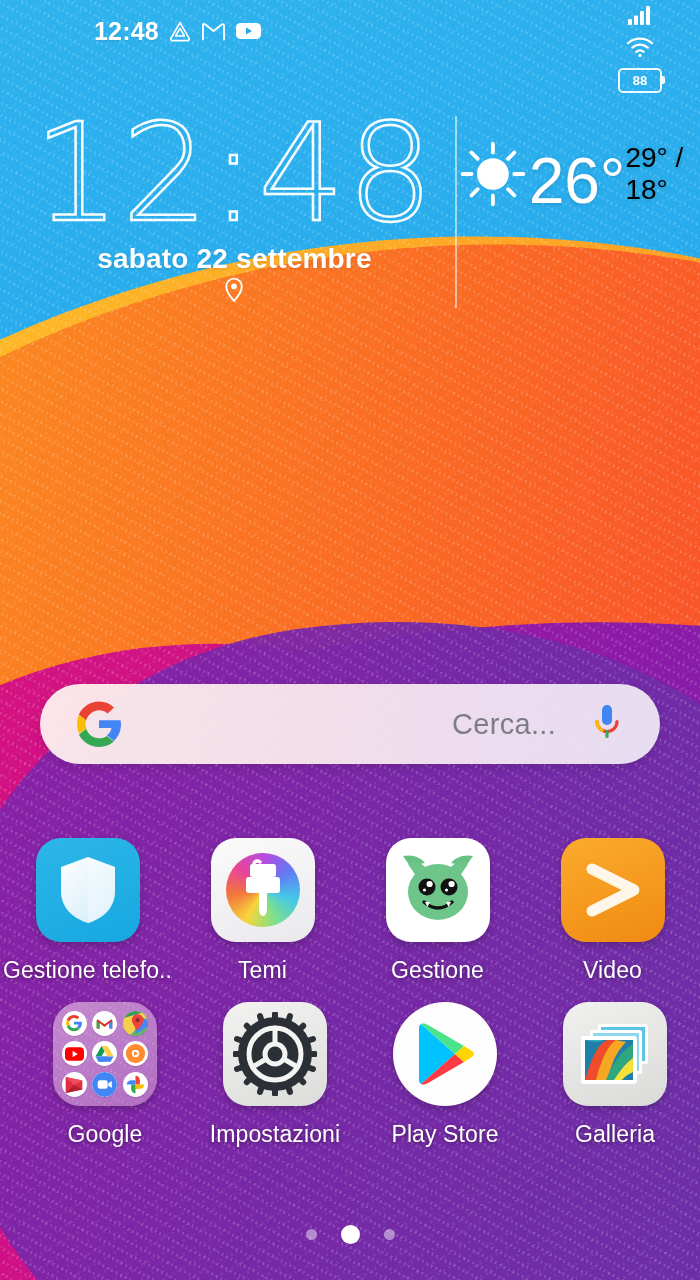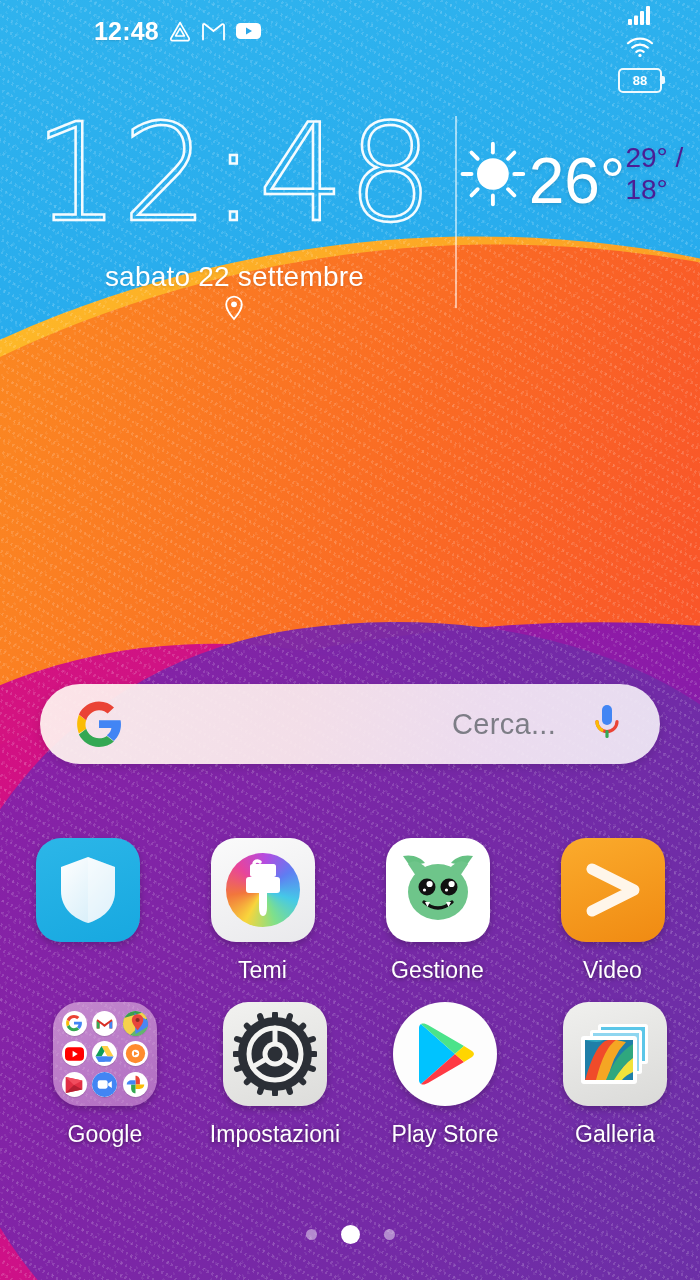--- a/index.html
+++ b/index.html
@@ -125,42 +125,42 @@
   .big-time{
     font-size:136px;line-height:1.02;
     font-weight:300;
     color:transparent;
     -webkit-text-stroke:2.5px rgba(255,255,255,.95);
     letter-spacing:2px;
     text-shadow:none;
     font-family:"DejaVu Sans",sans-serif;
   }
   .date-line{
-    margin-top:18px;font-size:28px;color:#fff;font-weight:400;
+    margin-top:0;font-size:28px;color:#fff;font-weight:700;
     text-shadow:0 1px 3px rgba(0,0,0,.14);letter-spacing:.2px;
   }
   .loc-line{
     margin-top:2px;font-size:28px;color:#fff;font-weight:400;
     display:flex;align-items:center;gap:9px;
     text-shadow:0 1px 3px rgba(0,0,0,.14);
   }
   .wx-sep{
     width:2px;height:192px;margin-top:12px;
     background:rgba(255,255,255,.55);
   }
   .wx-col{
     flex:1;display:flex;flex-direction:row;align-items:center;
     padding-top:18px;
   }
   .wx-temp{
     font-size:64px;font-weight:300;color:#fff;line-height:1;margin-top:14px;
     text-shadow:0 1px 4px rgba(0,0,0,.16);
   }
   .wx-hl{
-    font-size:28px;font-weight:300;color:#4c1d95;
+    font-size:28px;font-weight:300;color:#000000;
     text-shadow:0 1px 4px rgba(0,0,0,.16);
   }
 
   
   #searchbar{
     position:absolute;left:40px;top:684px;width:620px;height:80px;
     border-radius:41px;
     background:linear-gradient(100deg,rgba(255,244,240,.93) 0%,rgba(253,238,238,.92) 42%,rgba(246,235,245,.92) 72%,rgba(240,234,246,.93) 100%);
     box-shadow:0 3px 10px rgba(0,0,0,.13);
     display:flex;align-items:center;z-index:12;
@@ -362,20 +362,21 @@
                 <linearGradient id="shg" x1="0" y1="0" x2="1" y2="1">
                   <stop offset="0%" stop-color="#ffffff"></stop>
                   <stop offset="100%" stop-color="#cdeaf8"></stop>
                 </linearGradient>
               </defs>
               <path d="M31 2 58 12v24c0 18-13.5 28-27 32C17.5 64 4 54 4 36V12z" fill="url(#shg)"></path>
               <path d="M31 2 58 12v24c0 18-13.5 28-27 32z" fill="#ffffff" opacity=".35"></path>
             </svg>
           </div>
         </div>
+        <div class="app-label">Gestione telefo..</div>
       </div>
 
       <div class="app">
         <div class="icon-box">
           <div class="sq ic-temi">
             <div class="temi-circle">
               <svg width="44" height="62" viewBox="0 0 44 62">
                 <rect x="9" y="5" width="26" height="13" rx="2.5" fill="#ffffff"></rect>
                 <rect x="5" y="18" width="34" height="16" rx="3" fill="#ffffff"></rect>
                 <path d="M18 34h8v14c0 5-1 9-4 9s-4-4-4-9z" fill="#ffffff"></path>

